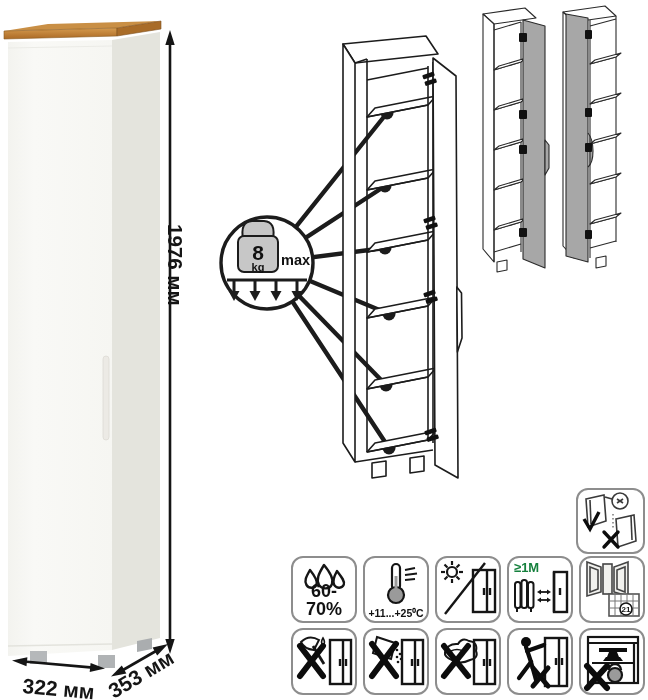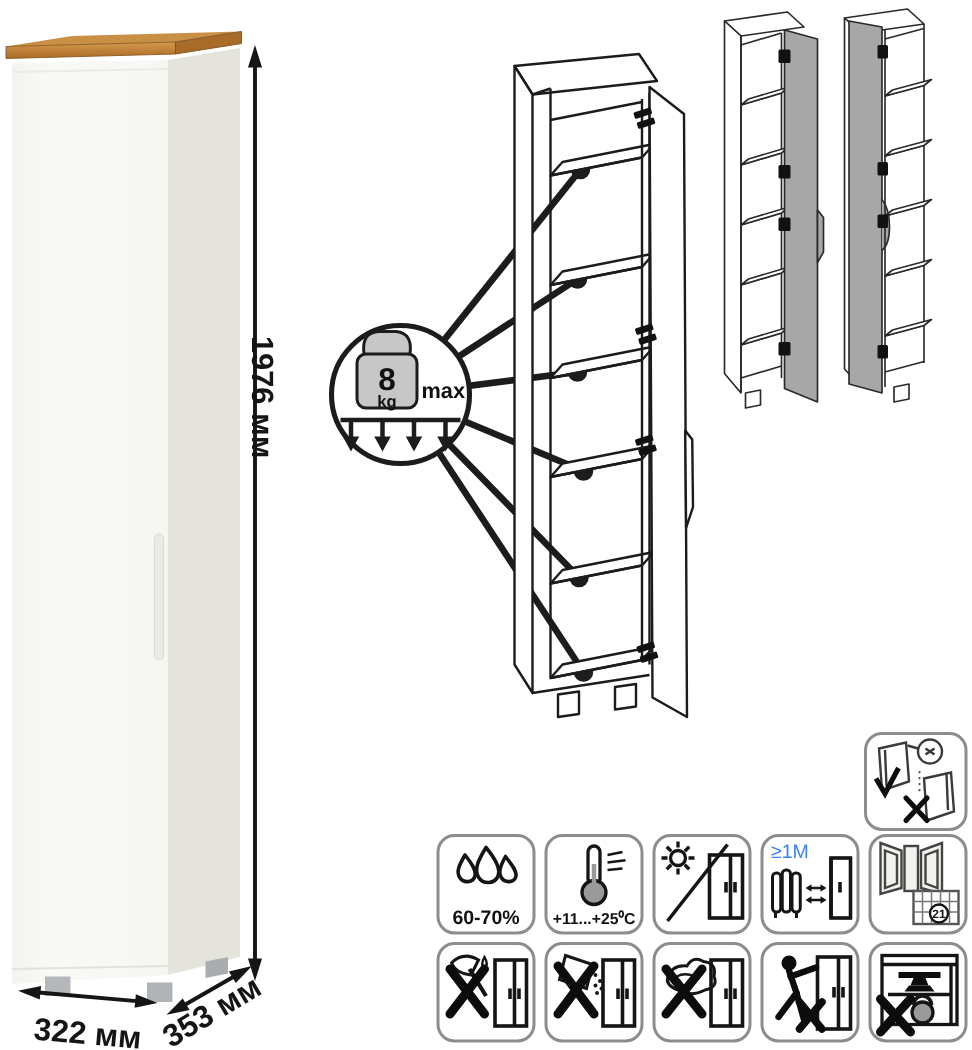--- a/index.html
+++ b/index.html
@@ -13,21 +13,21 @@
   .icon-cell{
     position:absolute;width:66px;height:67px;box-sizing:border-box;
     border:2.5px solid #8d8d8d;border-radius:12px;background:#fff;
   }
   .icon-cell svg{position:absolute;left:0;top:0;}
   .icon-label{
     position:absolute;left:0;right:0;bottom:3px;text-align:center;
     font-weight:bold;color:#111;line-height:1;
   }
   .label-tl{
-    position:absolute;top:3px;left:5px;font-weight:normal;color:#3b82f6;line-height:1;
+    position:absolute;top:3px;left:5px;font-weight:bold;color:#15803d;line-height:1;
   }
 </style>
 </head>
 <body>
 
 <svg class="abs" style="left:0;top:0" width="648" height="700" viewBox="0 0 648 700">
 
   <defs>
     <linearGradient id="woodGrad" x1="0" y1="0" x2="0" y2="1">
       <stop offset="0" stop-color="#d59a4e"></stop>
@@ -266,21 +266,21 @@
 </div>
 
 <div>
 
   <div class="icon-cell" style="left:291px;top:556px">
     <svg width="61" height="62" viewBox="0 0 61 62" fill="none" stroke="#151515" stroke-width="2.4" stroke-linejoin="round">
       <path d="M17,12 C13,19 11,23 13.5,27 C16,31 22,30.5 23.5,26.5 C25,22.5 21,17 17,12 Z"></path>
       <path d="M31,7 C25.5,16 23,21.5 26,26.8 C29.3,32 37,31.3 39,26 C41,21 36,13 31,7 Z"></path>
       <path d="M44,13 C40.5,19.5 39,23.5 41.3,27.2 C43.7,30.9 49.4,30.4 50.8,26.7 C52.2,23 47.8,18 44,13 Z"></path>
     </svg>
-    <span class="icon-label" style="font-size:13px">60-70%</span>
+    <span class="icon-label" style="font-size:18px">60-70%</span>
   </div>
 
   <div class="icon-cell" style="left:363px;top:556px">
     <svg width="61" height="62" viewBox="0 0 61 62" fill="none" stroke="#151515" stroke-width="2.2">
       <rect x="27" y="6" width="8" height="26" rx="4"></rect>
       <circle cx="31" cy="37" r="8" fill="#9a9a9a"></circle>
       <rect x="29.5" y="18" width="3" height="16" fill="#9a9a9a" stroke="none"></rect>
       <g stroke-width="1.8">
         <line x1="40" y1="12" x2="50" y2="10"></line>
           <line x1="40" y1="17" x2="52" y2="15.5"></line>

